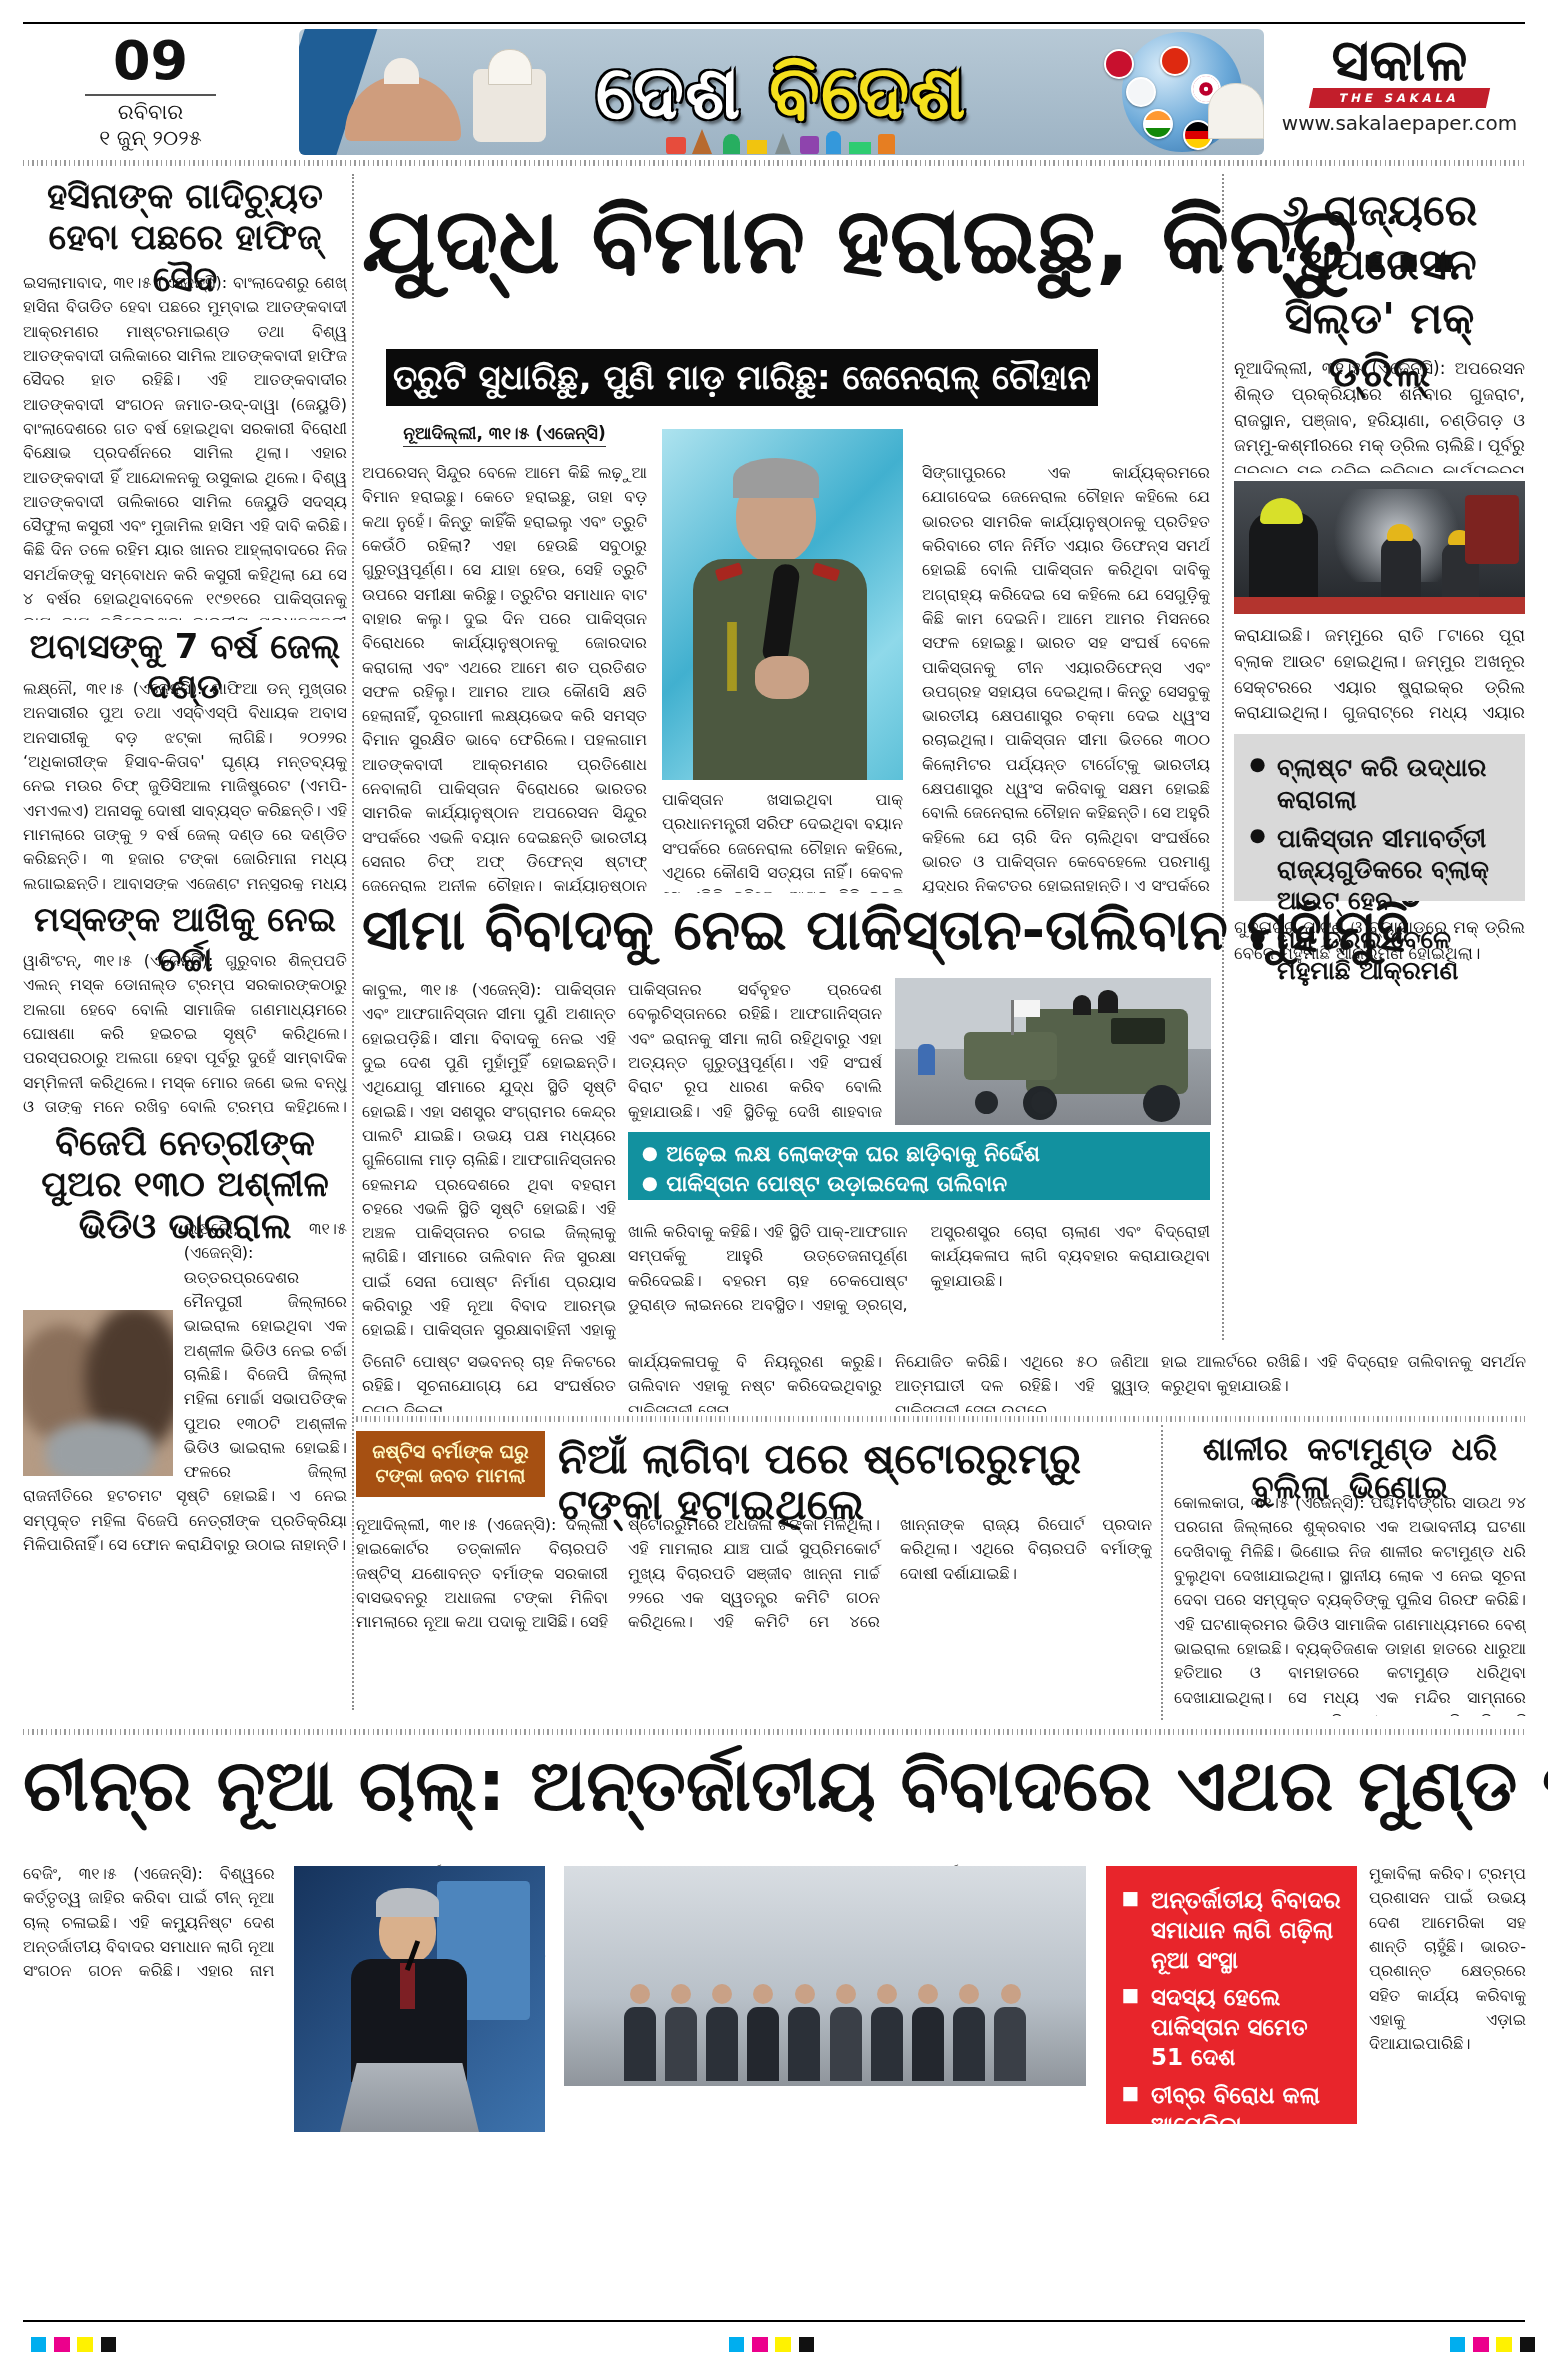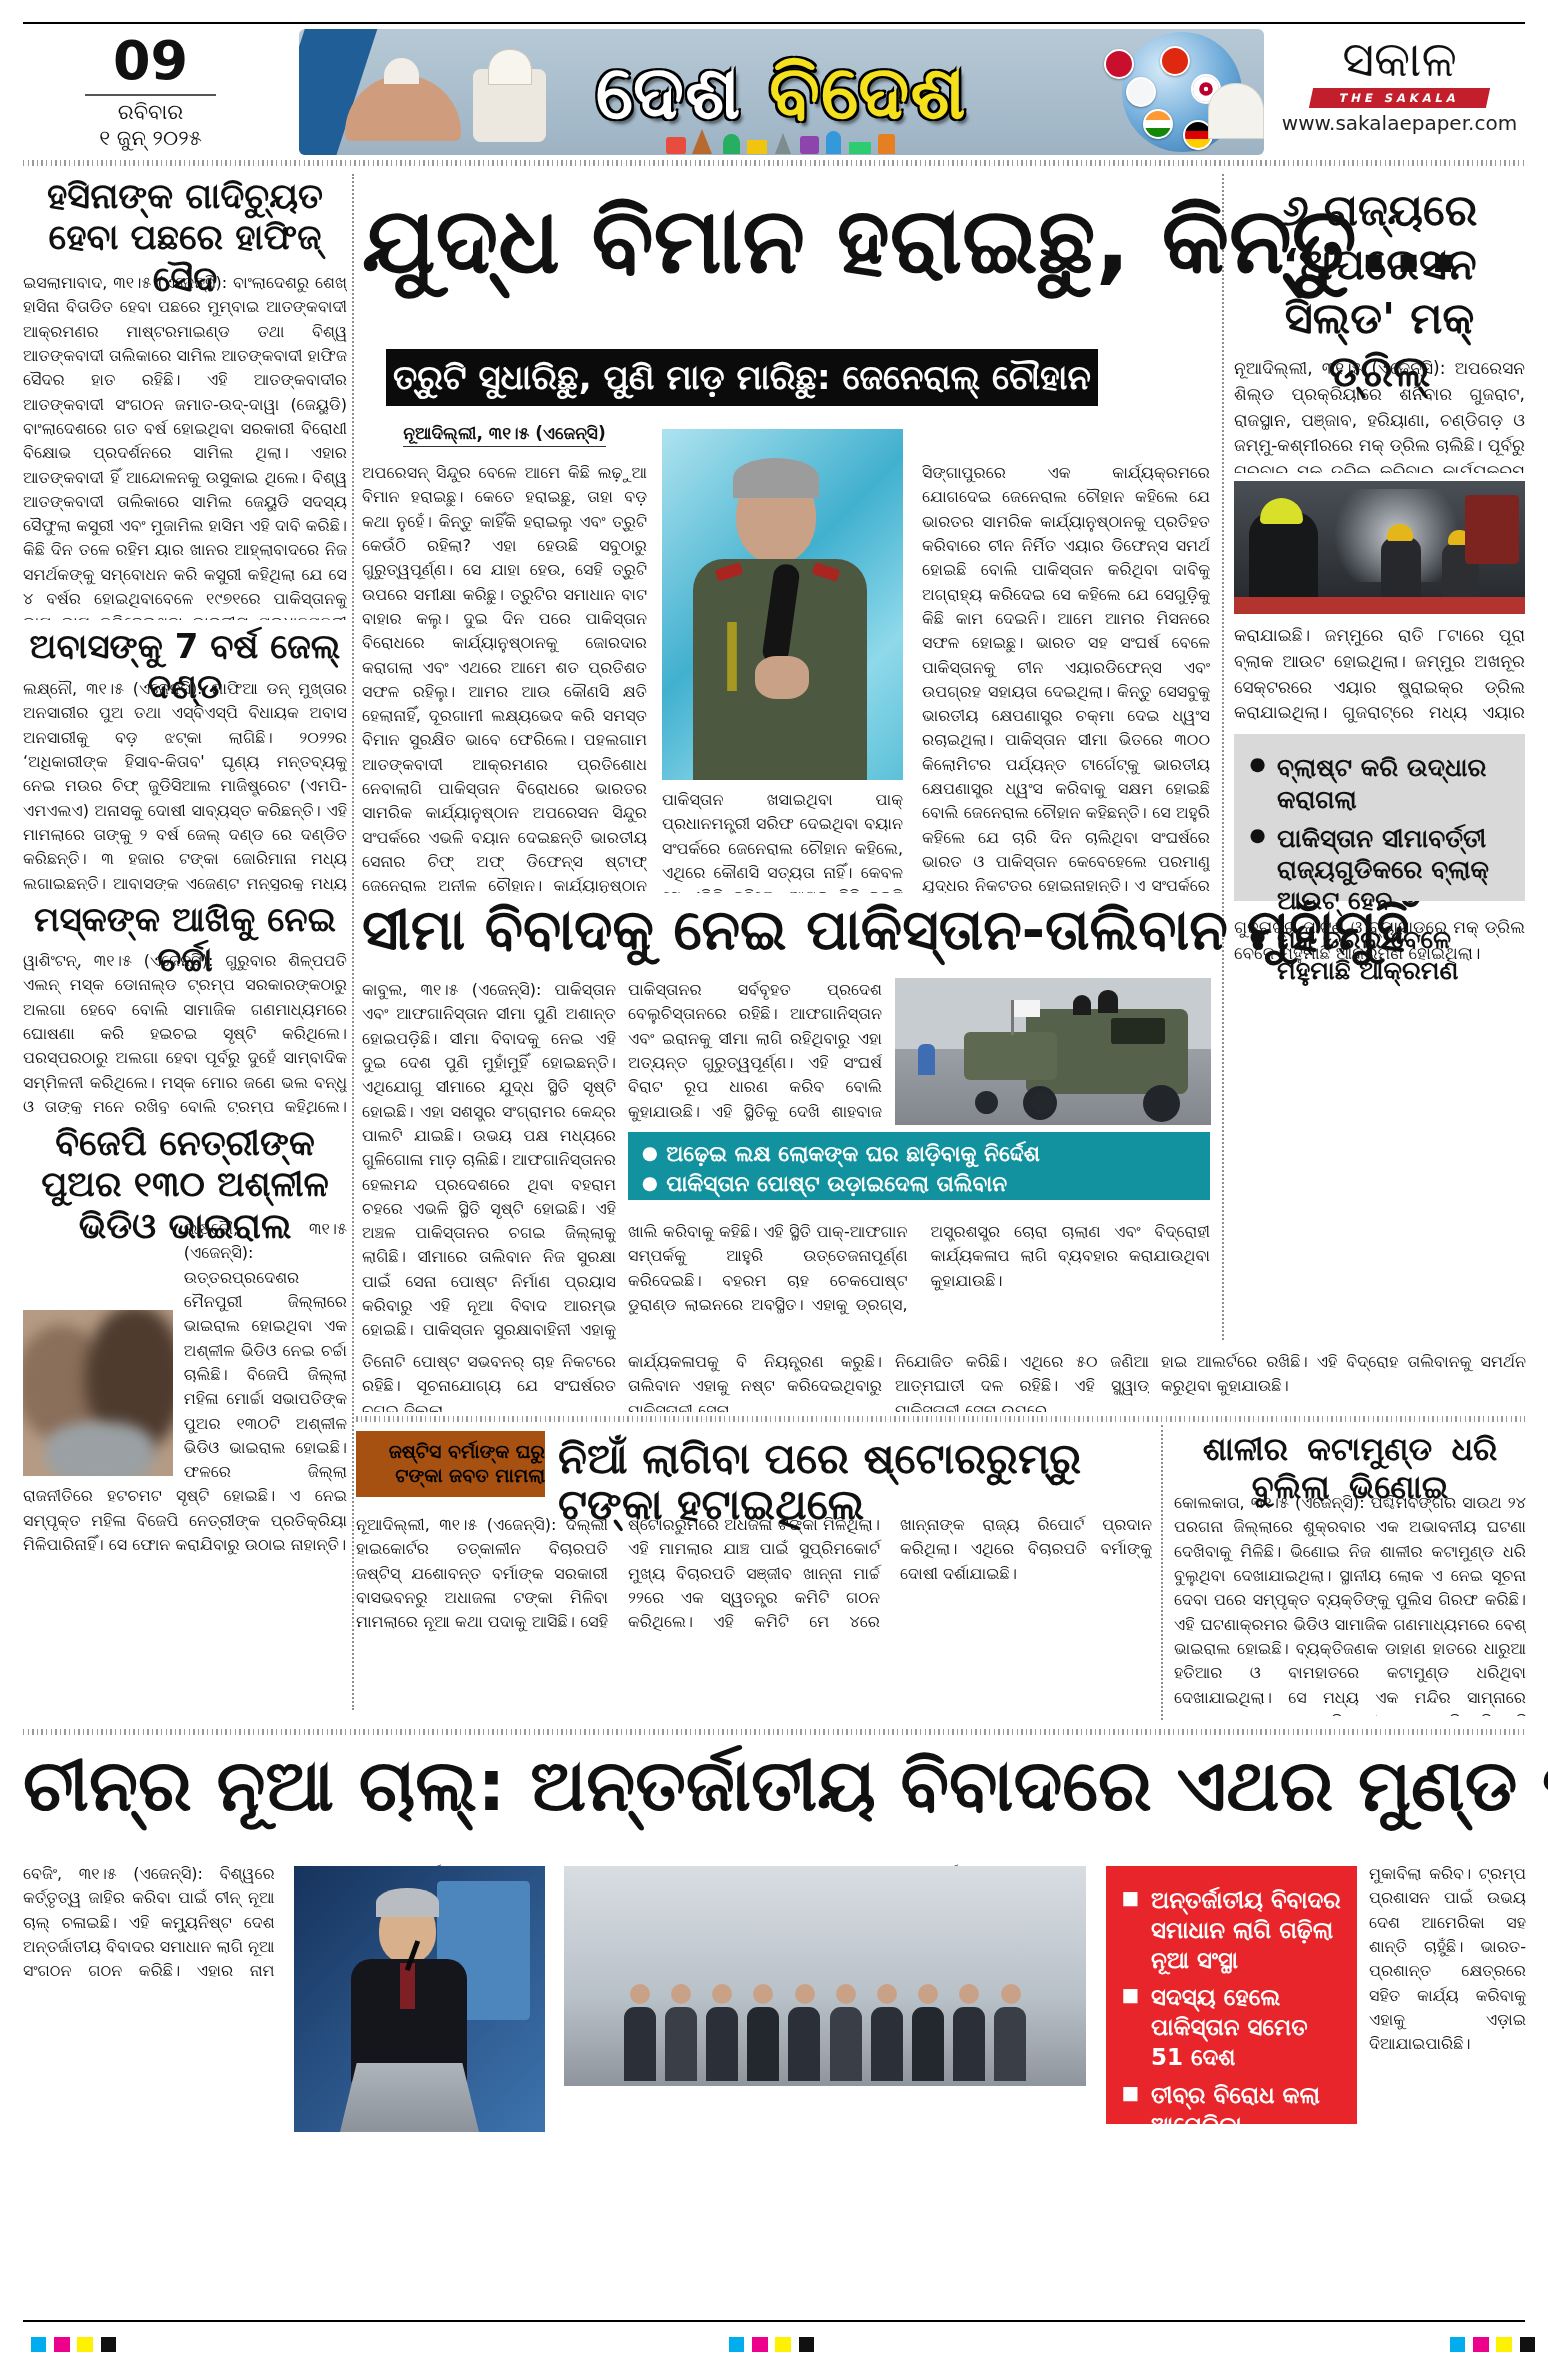--- a/index.html
+++ b/index.html
@@ -20,21 +20,21 @@
   .mast-white{color:#fff;}
   .mast-yellow{color:#f5e01d;}
   .brand-band{background:#c21e2b;color:#fff;font-size:11.6px;font-weight:bold;letter-spacing:3.9px;
       text-align:center;line-height:20px;transform:skewX(-12deg);}
   .flagdot{position:absolute;border-radius:50%;width:26px;height:26px;border:2.3px solid #fff;box-shadow:0 0.8px 2.3px rgba(0,0,0,.4);}
   
   .blackbar{background:#0b0b0b;color:#fff;font-weight:bold;text-align:center;}
   .tealbox{background:#12919f;color:#fff;}
   .graybox{background:#d9d9d9;color:#111;}
   .redbox{background:#e8252b;color:#fff;}
-  .brownbox{background:#a65012;color:#000000;font-weight:bold;text-align:right;}
+  .brownbox{background:#a65012;color:#fef9c3;font-weight:bold;text-align:center;}
   .tealbox ul,.graybox ul,.redbox ul{margin:0;padding:0;list-style:none;}
   .tealbox li{font-size:21.6px;font-weight:bold;line-height:1.25;padding-left:26px;position:relative;margin:3.1px 0;}
   .graybox li{font-size:25px;font-weight:bold;line-height:1.25;padding-left:29px;position:relative;margin:7.7px 0;}
   .redbox li{font-size:23px;font-weight:bold;line-height:1.3;padding-left:31px;position:relative;margin:7.7px 0;}
   .tealbox li::before,.graybox li::before{content:"●";position:absolute;left:1.5px;top:0;font-size:18.5px;}
   .redbox li::before{content:"■";position:absolute;left:1.5px;top:0;font-size:18.5px;color:#fff;}
   .cols3{column-count:3;column-gap:20px;}
   .cols2{column-count:2;column-gap:23px;}
   .cols5{column-count:5;column-gap:19px;}
   .regmark{width:15.4px;height:15.4px;display:inline-block;margin-right:3.9px;}
@@ -84,21 +84,21 @@
     <div class="flagdot" style="right:130px;top:20px;background:#c8102e;"></div>
     <div class="flagdot" style="right:108px;top:48px;background:#f4f6f8;"></div>
     <div class="flagdot" style="right:74px;top:17px;background:#de2910;"></div>
     <div class="flagdot" style="right:43px;top:45px;background:#ffffff;box-shadow:inset 0 0 0 6.2px #fff,inset 0 0 0 10.8px #bc002d;"></div>
     <div class="flagdot" style="right:91px;top:80px;background:linear-gradient(180deg,#ff9933 33%,#fff 33% 66%,#138808 66%);"></div>
     <div class="flagdot" style="right:51px;top:91px;background:linear-gradient(180deg,#000 33%,#dd0000 33% 66%,#ffce00 66%);"></div>
     <div class="abs" style="right:0px;top:54px;width:54px;height:54px;background:#f4f2ec;border-radius:27px 27px 0 0;border:1.5px solid #d8d4c8;"></div>
   </div>
 
   <div class="abs" style="left:1274px;top:34px;width:251px;height:116px;text-align:center;">
-    <div style="font-size:49px;font-weight:normal;line-height:52px;">ସକାଳ</div>
+    <div style="font-size:58px;font-weight:bold;line-height:52px;">ସକାଳ</div>
     <div class="brand-band" style="width:177px;margin:1.5px auto 3.1px auto;">THE SAKALA</div>
     <div style="font-size:20px;color:#222;">www.sakalaepaper.com</div>
   </div>
 
   <div class="abs hsep" style="left:23px;top:160px;width:1502px;"></div>
 
   <div class="abs vsep" style="left:352px;top:174px;height:1536px;"></div>
   <div class="abs vsep" style="left:1222px;top:174px;height:1166px;"></div>
   <div class="abs vsep" style="left:1161px;top:1425px;height:295px;"></div>
 

